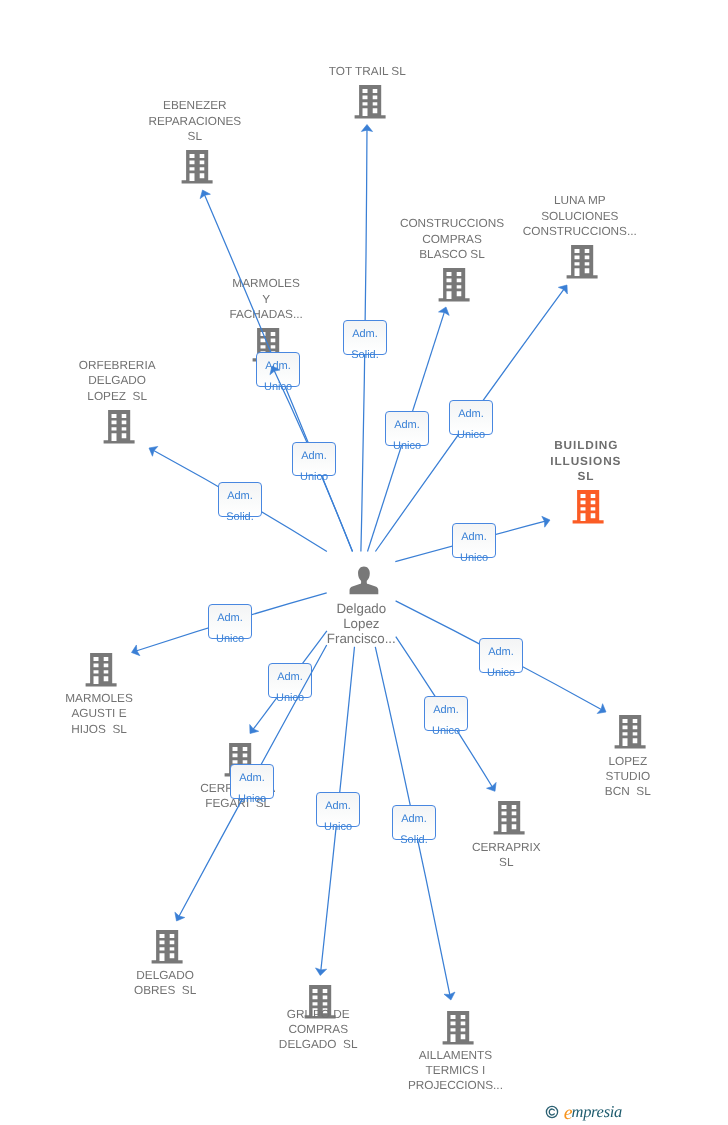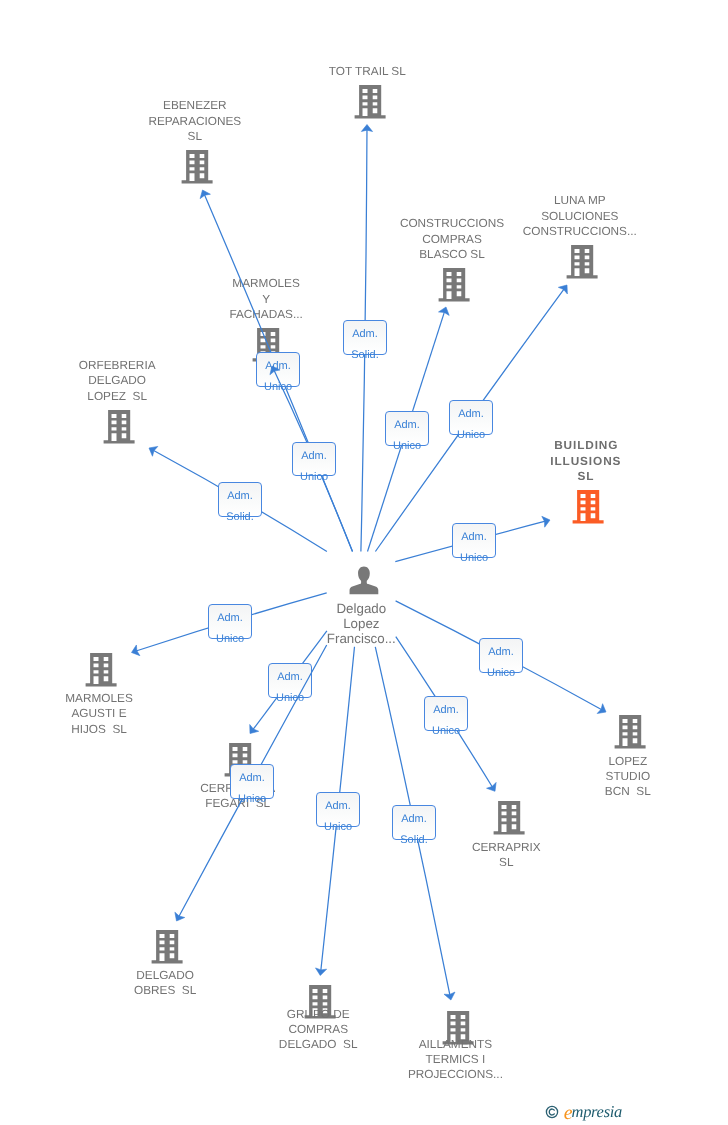--- a/index.html
+++ b/index.html
@@ -131,21 +131,21 @@
           <path d="M7.10 1.95 H29.20 V32.15 H7.10 Z M2.60 32.15 H33.60 V35.40 H2.60 Z M10.50 6.00 H15.50 V9.90 H10.50 Z M20.70 6.00 H25.30 V9.90 H20.70 Z M10.50 12.40 H15.50 V16.20 H10.50 Z M20.70 12.40 H25.30 V16.20 H20.70 Z M10.50 19.20 H15.50 V22.50 H10.50 Z M20.70 19.20 H25.30 V22.50 H20.70 Z M10.50 25.30 H15.50 V33.00 H10.50 Z M20.70 25.30 H25.30 V30.20 H20.70 Z" fill="#787878" fill-rule="evenodd"></path>
         </svg>
         <div class="lbl" style="top: 6px;">GRUPO DE
 COMPRAS
 DELGADO  SL</div>
       </div>
       <div class="node" style="left: 457.6px; top: 1026.5px;">
         <svg width="36" height="36" viewBox="0 0 36 36" style="position:absolute;left:-18px;top:-18px;">
           <path d="M7.10 1.95 H29.20 V32.15 H7.10 Z M2.60 32.15 H33.60 V35.40 H2.60 Z M10.50 6.00 H15.50 V9.90 H10.50 Z M20.70 6.00 H25.30 V9.90 H20.70 Z M10.50 12.40 H15.50 V16.20 H10.50 Z M20.70 12.40 H25.30 V16.20 H20.70 Z M10.50 19.20 H15.50 V22.50 H10.50 Z M20.70 19.20 H25.30 V22.50 H20.70 Z M10.50 25.30 H15.50 V33.00 H10.50 Z M20.70 25.30 H25.30 V30.20 H20.70 Z" fill="#787878" fill-rule="evenodd"></path>
         </svg>
-        <div class="lbl" style="top: 10px;">AILLAMENTS
+        <div class="lbl" style="top: 21px;">AILLAMENTS
 TERMICS I
 PROJECCIONS...</div>
       </div>
       <div class="node hub" style="left: 363.5px; top: 580.7px;">
         <svg width="36" height="36" viewBox="0 0 36 36" style="position:absolute;left:-18px;top:-18px;">
           <path d="M17.9 3.55 C14.25 3.55 12.05 6.35 12.05 10.35 C12.05 13.55 13.15 16.0 14.55 17.35 C14.95 17.75 15.1 18.05 15.1 18.6 L15.1 19.9 C15.05 20.4 14.45 20.8 13.6 21.1 L6.35 23.6 C4.55 24.25 3.55 25.6 3.55 27.35 L3.55 31.2 L32.3 31.2 L32.3 27.35 C32.3 25.6 31.3 24.25 29.5 23.6 L22.25 21.1 C21.4 20.8 20.8 20.4 20.75 19.9 L20.75 18.6 C20.75 18.05 20.9 17.75 21.3 17.35 C22.7 16.0 23.8 13.55 23.8 10.35 C23.8 6.35 21.55 3.55 17.9 3.55 Z" fill="#787878" fill-rule="evenodd"></path>
         </svg>
         <div class="lbl" style="top: 22.3px;">Delgado
 Lopez
 Francisco...</div>

